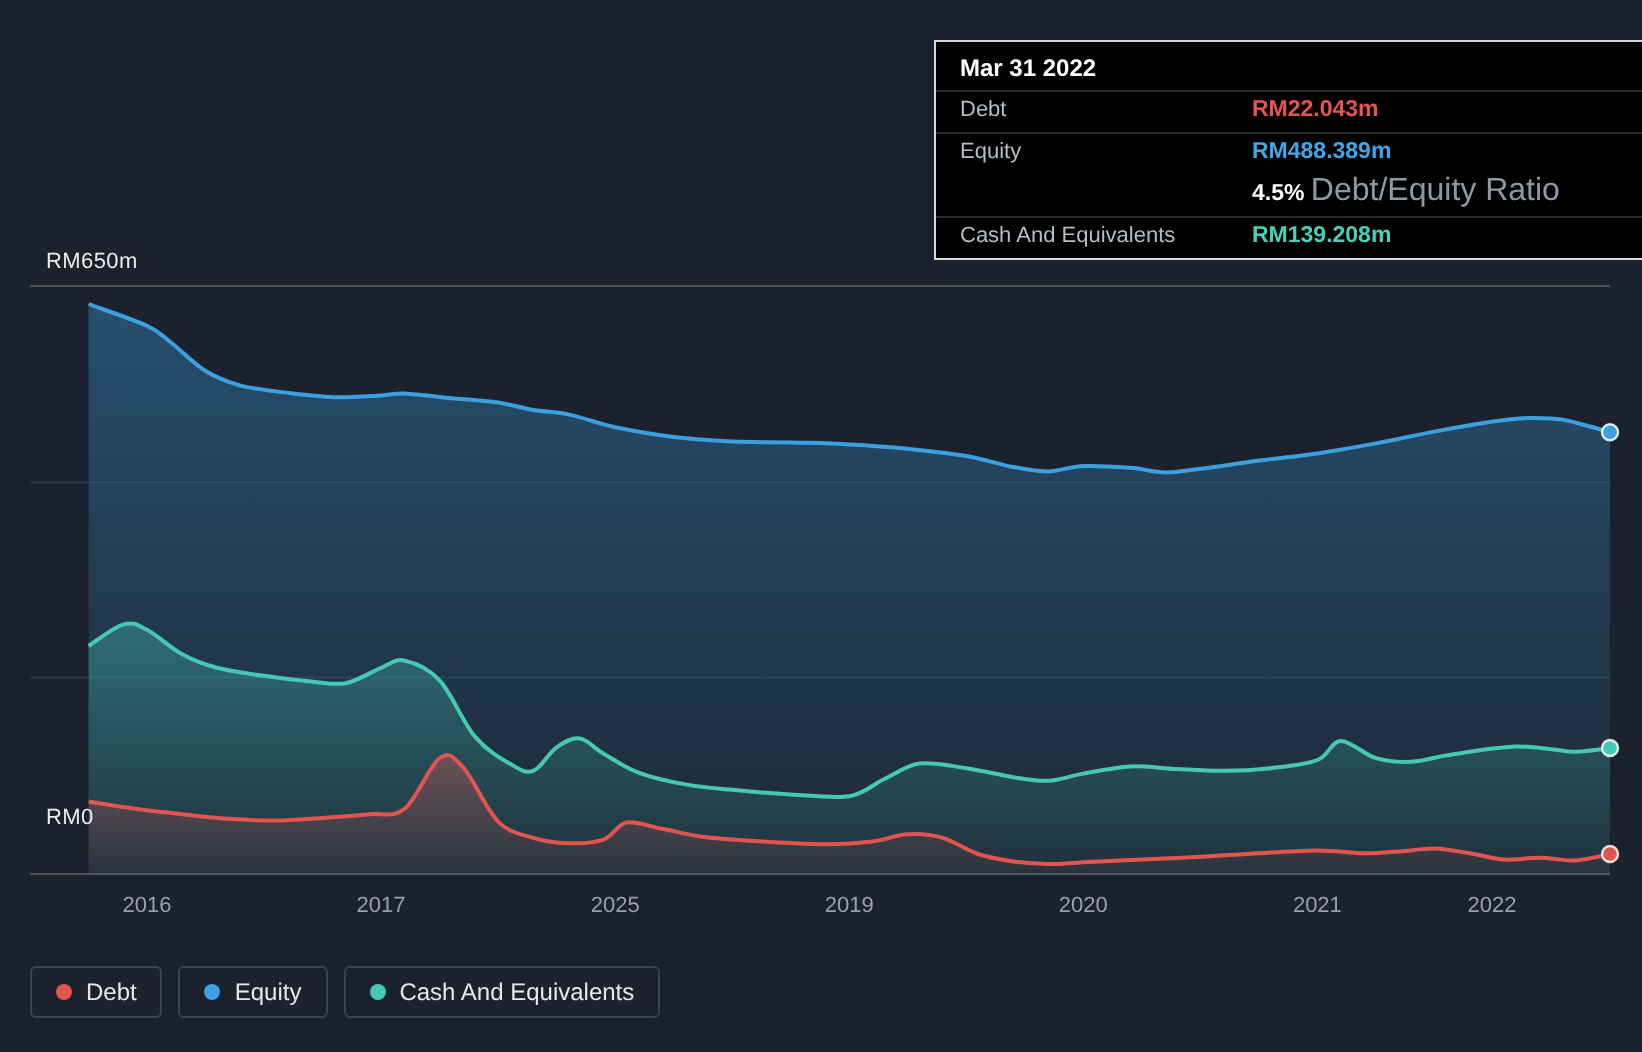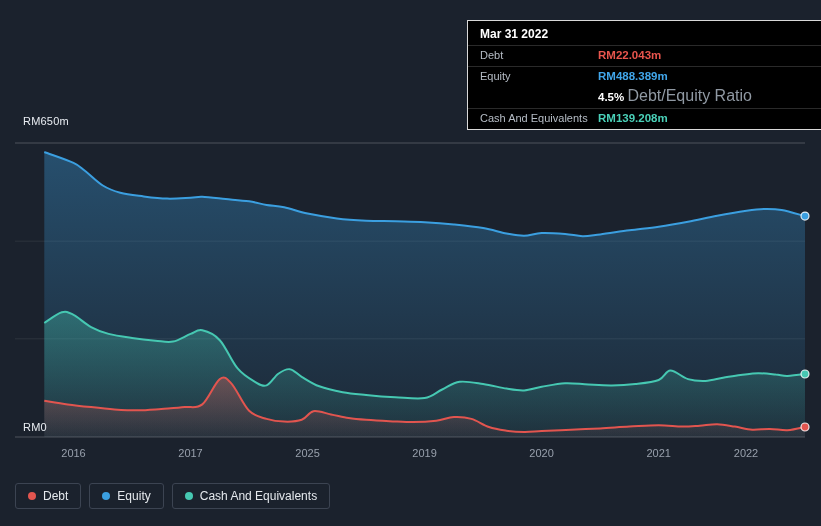--- a/index.html
+++ b/index.html
@@ -5,34 +5,34 @@
   html,body{margin:0;padding:0;}
   body{
     width:821px;height:526px;overflow:hidden;
     background:#1b222d;
     font-family:"Liberation Sans",sans-serif;
     -webkit-font-smoothing:antialiased;
   }
   .stage{position:relative;width:821px;height:526px;}
   #chart-svg{position:absolute;left:0;top:0;}
   .y-label{position:absolute;font-size:11px;color:#e9edf2;letter-spacing:.2px;}
-  .y-label.top{left:23px;top:115px;text-align:center;}
-  .y-label.bottom{left:23px;top:421px;}
+  .y-label.top{left:23px;top:125px;text-align:center;}
+  .y-label.bottom{left:23px;top:403px;}
   .x-axis{position:absolute;left:0;top:447px;width:676px;height:16px;}
   .x-tick{position:absolute;transform:translateX(-50%);font-size:11px;color:#98a0ac;}
   
   .tooltip{
     position:absolute;left:467px;top:20px;width:398px;box-sizing:border-box;
     background:#000;border:1px solid rgba(255,255,255,.85);z-index:5;
   }
   .tt-header{padding:6px 12px 4px;font-size:12px;font-weight:700;color:#fff;}
   .tt-row{display:flex;align-items:baseline;padding:3px 0;border-top:1px solid #2a2a2a;font-size:11px;min-height:14px;}
   .tt-row.tt-ratio{border-top:none;padding-top:0;}
   .tt-label{flex:none;width:118px;padding-left:12px;color:#b6bdc6;}
-  .tt-value{font-weight:700;font-size:11.5px;color:#fff;}
+  .tt-value{font-weight:700;font-size:11.5px;color:#fff;margin-left:28px;}
   .tt-muted{color:#9099a3;font-weight:400;font-size:16px;}
   
   .legend{position:absolute;left:15px;top:483px;display:flex;gap:8px;}
   .legend-item{
     display:inline-flex;align-items:center;gap:7px;padding:6px 12px;
     background:transparent;border:1px solid #3c4452;border-radius:3px;
     color:#e4e8ed;font-size:12px;font-family:inherit;cursor:pointer;line-height:1;
   }
   .dot{width:8px;height:8px;border-radius:50%;flex:none;}
 </style>

